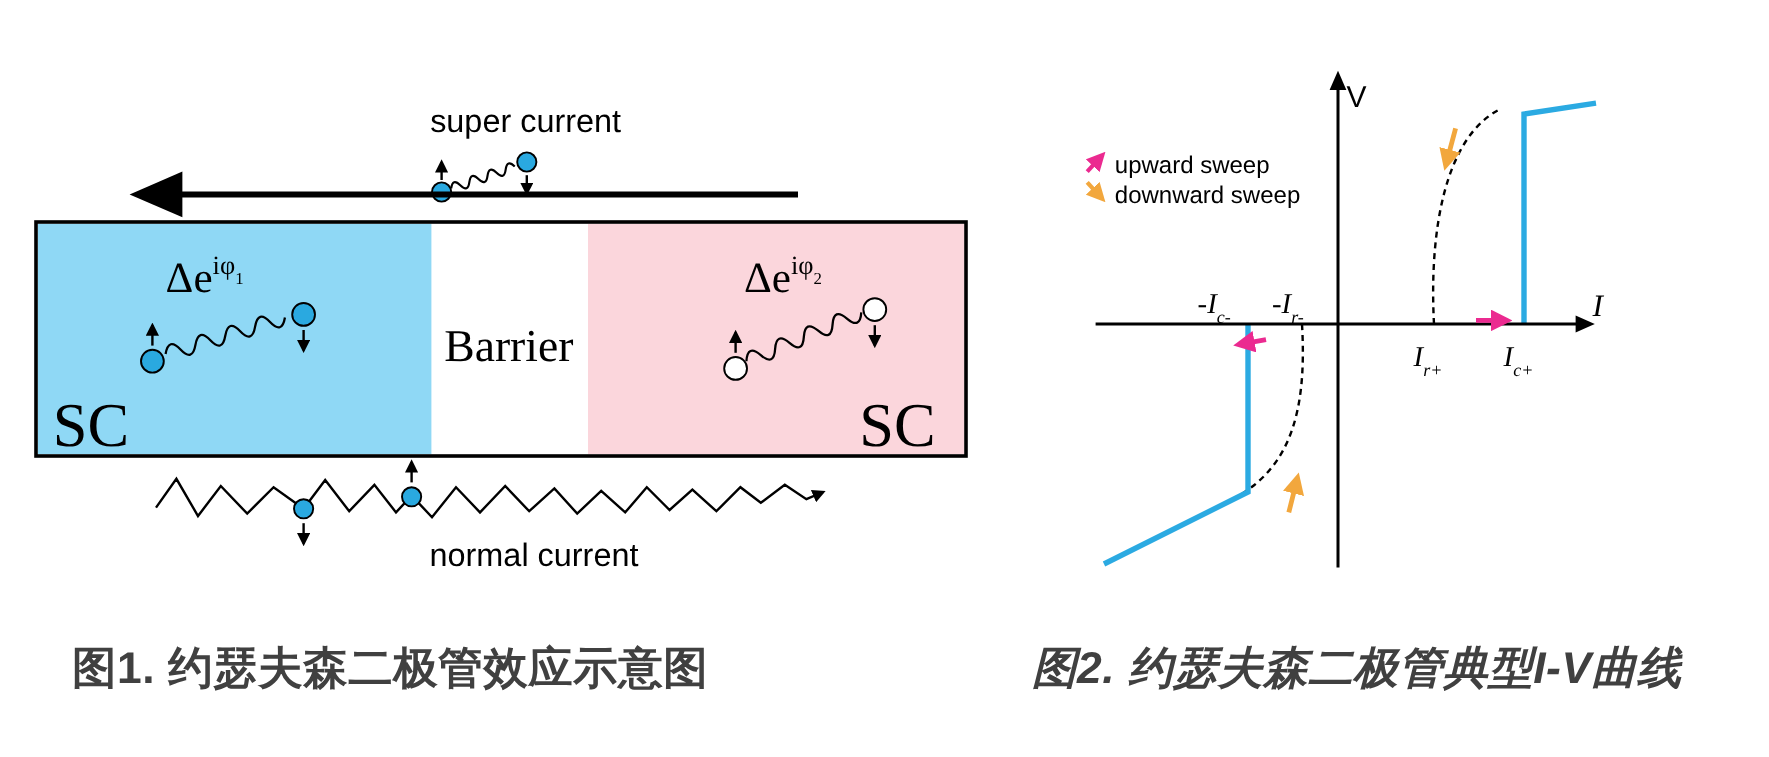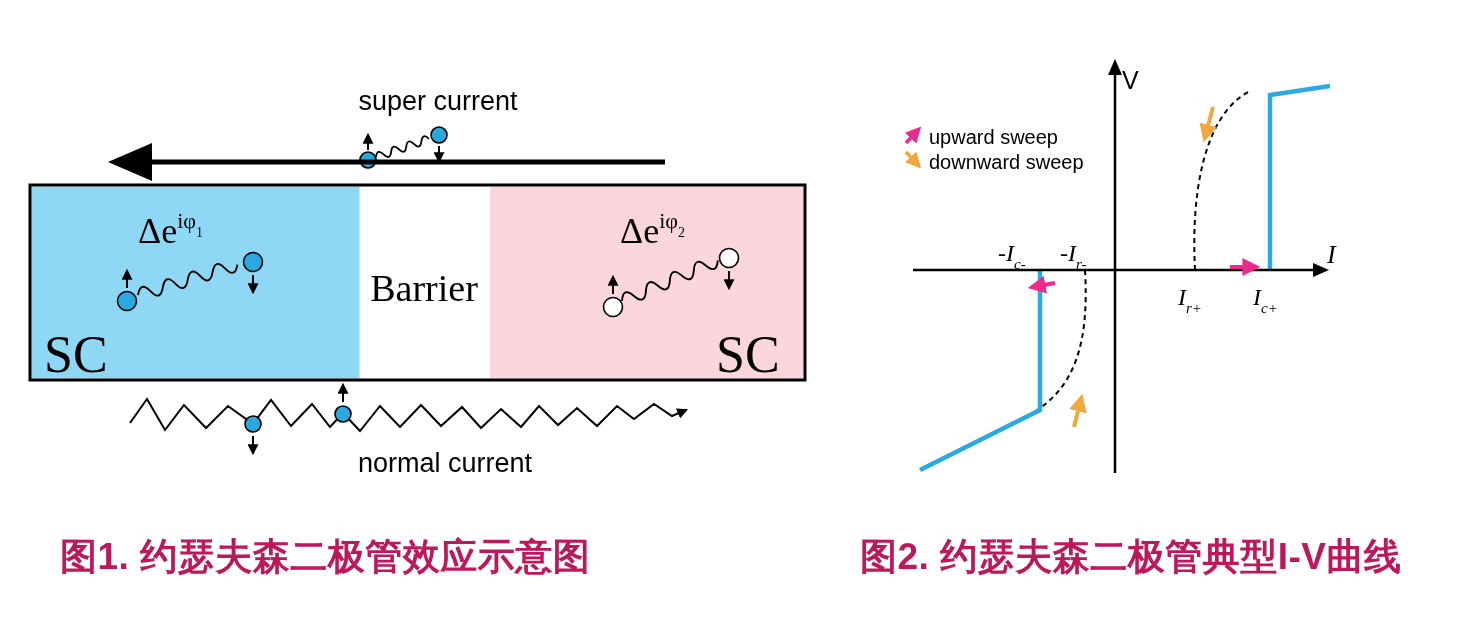--- a/index.html
+++ b/index.html
@@ -1,19 +1,19 @@
 <!DOCTYPE html>
 <html><head>
 <meta charset="utf-8">
 <style>
   * { margin:0; padding:0; box-sizing:border-box; }
   html,body { width:1474px; height:631px; background:#ffffff; overflow:hidden;
               font-family:"Liberation Sans", sans-serif; }
   .abs { position:absolute; }
-  .caption { position:absolute; top:532px; font-size:37px; font-weight:700; color:#be185d;
+  .caption { position:absolute; top:532px; font-size:37px; font-weight:700; color:#404040;
              font-family:"Liberation Sans", sans-serif; white-space:nowrap; letter-spacing:0.5px; }
   svg text { fill:#000; }
   .sans  { font-family:"Liberation Sans", sans-serif; }
   .serif { font-family:"Liberation Serif", serif; }
   .it    { font-style:italic; }
 </style>
 </head>
 <body>
 
 <svg class="abs" style="left:10px; top:75px;" width="820" height="420" viewBox="0 0 820 420">
@@ -126,13 +126,13 @@
   <line x1="199" y1="372" x2="206" y2="344" stroke-width="4" marker-end="url(#mOrg)" stroke="#F2A73D"></line>
   <line x1="355" y1="212" x2="380" y2="212" stroke-width="4" marker-end="url(#mMag)" stroke="#EB2A90"></line>
   <line x1="180" y1="228" x2="158" y2="232" stroke-width="4" marker-end="url(#mMag)" stroke="#EB2A90"></line>
 
   <text x="123" y="206" class="serif it" font-size="24"><tspan>-I</tspan><tspan dy="8" font-size="15">c-</tspan></text>
   <text x="185" y="206" class="serif it" font-size="24"><tspan>-I</tspan><tspan dy="8" font-size="15">r-</tspan></text>
   <text x="303" y="250" class="serif it" font-size="24"><tspan>I</tspan><tspan dy="8" font-size="15">r+</tspan></text>
   <text x="378" y="250" class="serif it" font-size="24"><tspan>I</tspan><tspan dy="8" font-size="15">c+</tspan></text>
 </svg>
 
-<div class="caption" style="left:860px;">图2. 约瑟夫森二极管典型I-V曲线</div>
+<div class="caption" style="left:860px;font-style:italic;">图2. 约瑟夫森二极管典型I-V曲线</div>
 
 </body></html>

